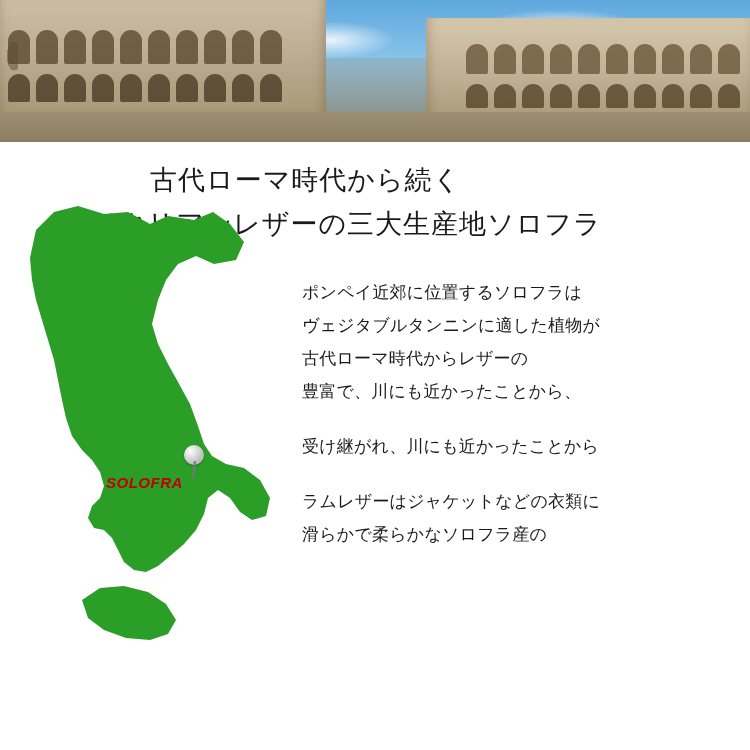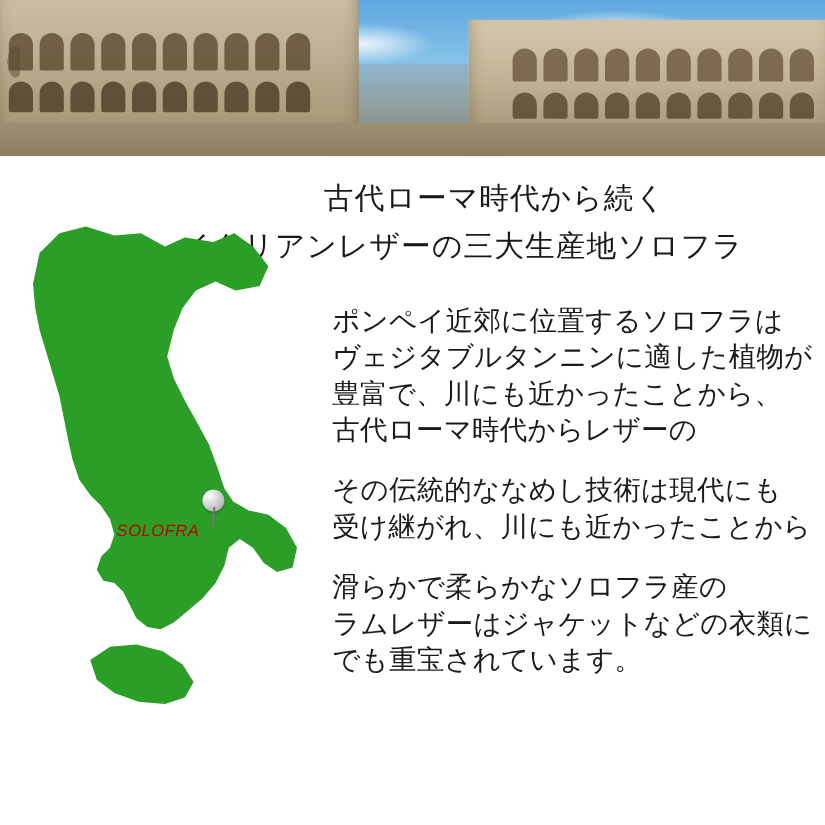--- a/index.html
+++ b/index.html
@@ -99,21 +99,21 @@
     left: 300px; top: 58px;
     width: 160px; height: 84px;
     background: linear-gradient(to bottom, rgba(150,140,115,0.25), rgba(120,110,85,0.85));
   }
 
   
   .headline {
     position: absolute;
     left: 0; top: 158px;
     width: 750px;
-    text-align: center;
+    text-align: left;
     pointer-events: none;
   }
   .headline .line {
     font-size: 27px;
     line-height: 44px;
     letter-spacing: 1px;
     color: #1a1a1a;
     white-space: nowrap;
   }
   .headline .line1 { padding-left: 150px; }
@@ -126,21 +126,21 @@
     top: 168px;
     width: 300px;
     height: 520px;
   }
   .map-wrap svg { display: block; }
   .city-label {
     position: absolute;
     left: 98px;
     top: 306px;
     font-size: 15px;
-    font-weight: normal;
+    font-weight: bold;
     font-style: italic;
     color: #c00000;
     letter-spacing: .5px;
   }
   .pin {
     position: absolute;
     left: 176px;
     top: 277px;
     width: 22px;
     height: 34px;
@@ -162,21 +162,21 @@
   }
 
   
   .text-col {
     position: absolute;
     left: 302px;
     top: 276px;
     width: 440px;
   }
   .para {
-    font-size: 25px;
+    font-size: 17px;
     line-height: 33px;
     color: #1a1a1a;
     margin: 0 0 22px 0;
     letter-spacing: .2px;
   }
   .para:last-child { margin-bottom: 0; }
   .para .l { display: block; white-space: nowrap; }
 </style>
 </head>
 <body>
@@ -269,27 +269,25 @@
       <div class="head"></div>
       <div class="needle"></div>
     </div>
     <div class="city-label">SOLOFRA</div>
   </div>
 
   <div class="text-col">
     <p class="para">
       <span class="l">ポンペイ近郊に位置するソロフラは</span>
       <span class="l">ヴェジタブルタンニンに適した植物が</span>
+      <span class="l">古代ローマ時代からレザーの</span>
       <span class="l">豊富で、川にも近かったことから、</span>
-      <span class="l">古代ローマ時代からレザーの</span>
     </p>
     <p class="para">
-      <span class="l">その伝統的ななめし技術は現代にも</span>
       <span class="l">受け継がれ、川にも近かったことから</span>
     </p>
     <p class="para">
+      <span class="l">ラムレザーはジャケットなどの衣類に</span>
       <span class="l">滑らかで柔らかなソロフラ産の</span>
-      <span class="l">ラムレザーはジャケットなどの衣類に</span>
-      <span class="l">でも重宝されています。</span>
     </p>
   </div>
 
 </div>
 
 </body></html>

